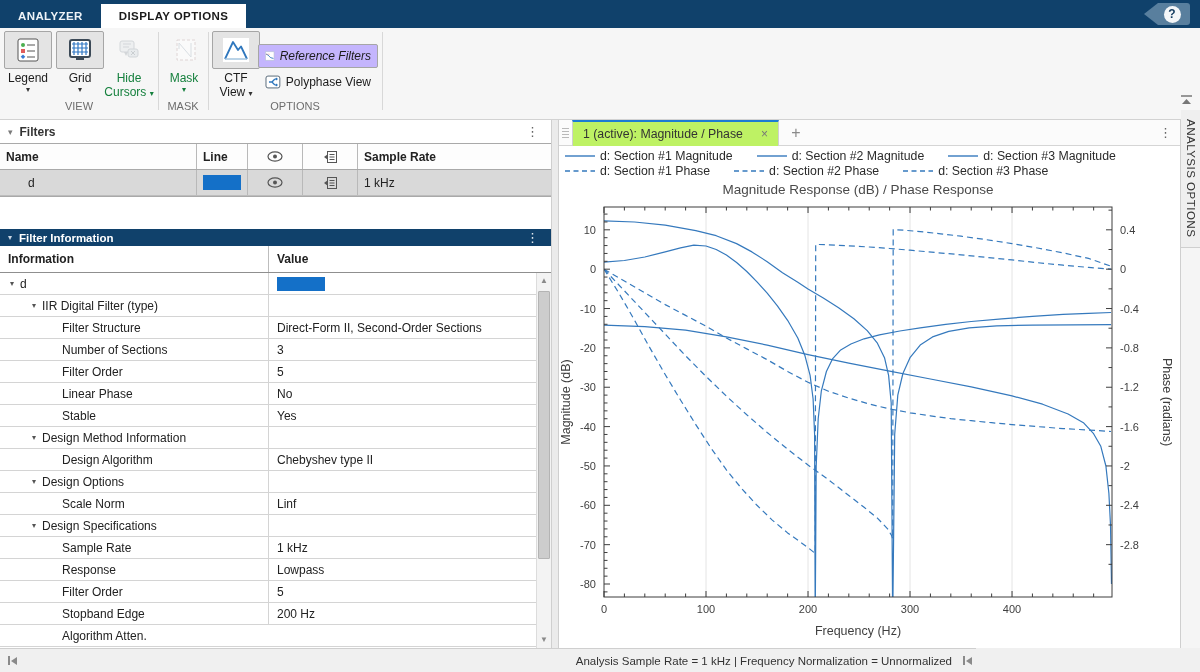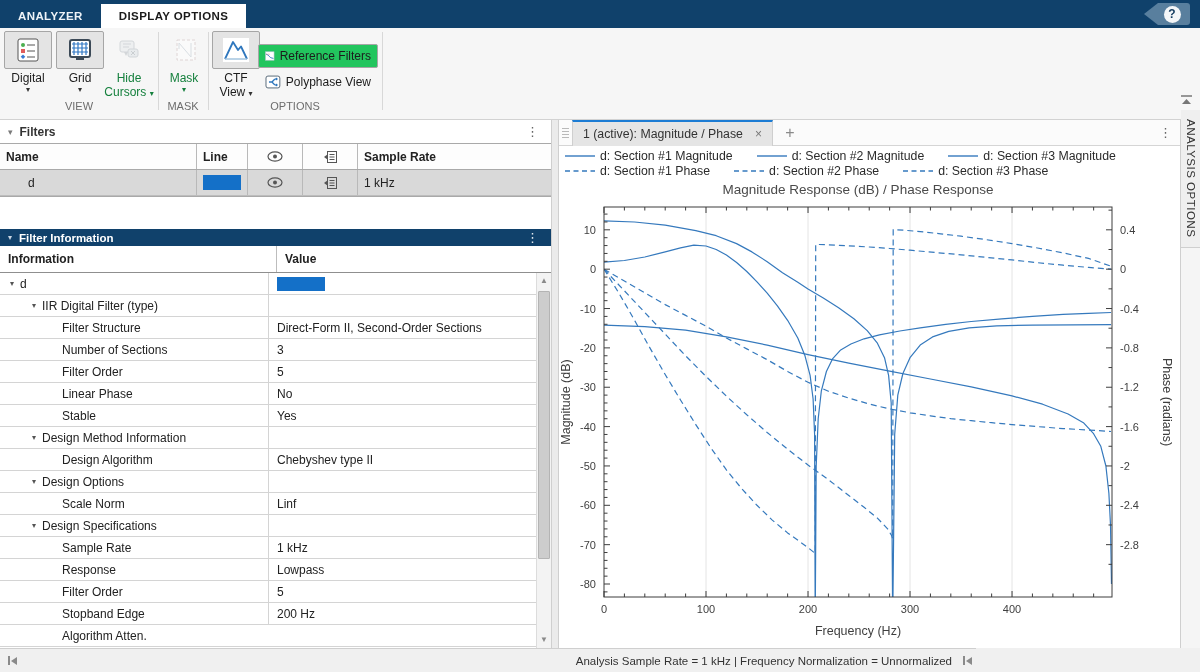--- a/index.html
+++ b/index.html
@@ -19,21 +19,21 @@
   .ts-sep { position:absolute; top:4px; width:1px; height:78px; background:#d8d8d8; }
   .ts-group-label { position:absolute; top:72px; height:16px; font-size:11px; color:#6d6d6d; text-align:center; }
   .ts-btn { position:absolute; top:3px; width:48px; text-align:center; }
   .ts-iconbox { width:48px; height:38px; margin:0 auto; border:1px solid transparent; border-radius:2px; display:flex; align-items:center; justify-content:center; background:transparent; }
   .ts-btn.toggled .ts-iconbox { background:#e4e4e4; border-color:#a6a6a6; }
   .ts-label { font-size:12px; color:#1c1c1c; line-height:14px; margin-top:2px; white-space:nowrap; }
   .ts-arrow { font-size:8px; color:#333; line-height:9px; }
   .ts-btn.disabled .ts-label, .ts-btn.disabled .ts-arrow { color:#15803d; }
   .ts-btn.disabled svg { opacity:.45; filter:grayscale(.6); }
   .ts-smallbtn { position:absolute; left:258px; width:120px; height:24px; display:flex; align-items:center; gap:5px; padding:0 6px; border:1px solid transparent; border-radius:2px; font-size:12px; color:#1c1c1c; white-space:nowrap; }
-  .ts-smallbtn.toggled { background:#22c55e; border-color:#a6a6a6; }
+  .ts-smallbtn.toggled { background:#c4b5fd; border-color:#a6a6a6;font-style:italic; }
   .ribbon-collapse { position:absolute; right:6px; top:94px; width:15px; height:12px; color:#777; }
 
   
   .main { position:absolute; left:0; top:120px; width:1200px; height:528px; display:flex; }
   .left-col { width:551px; height:528px; background:#ffffff; position:relative; }
   .splitter { width:8px; height:528px; background:#ebebeb; border-left:1px solid #cfcfcf; border-right:1px solid #cfcfcf; }
   .plot-panel { width:621px; height:528px; background:#ffffff; position:relative; }
   .right-strip { width:20px; height:528px; background:#f5f5f5; border-left:1px solid #cfcfcf; position:relative; }
 
   
@@ -55,41 +55,41 @@
   .fc-sr { flex:1; }
   .fdata .fc-name { padding-left:28px; }
   .line-swatch { width:39px; height:15px; background:#1470c8; }
 
   
   .info-panel { position:absolute; left:0; top:109px; width:551px; height:419px; background:#fff; }
   .info-header { height:17px; background:#10416b; color:#fff; display:flex; align-items:center; padding:0 8px; }
   .info-header .tri { color:#c9d6e2; font-size:8px; margin-right:7px; }
   .info-header .ph-title { font-weight:bold; font-size:11.5px; }
   .info-header .kebab { color:#dfe7ee; }
-  .ithead { display:flex; height:27px; font-weight:bold; border-bottom:1px solid #8f8f8f; align-items:center;gap:8px; }
+  .ithead { display:flex; height:27px; font-weight:bold; border-bottom:1px solid #8f8f8f; align-items:center; }
   .ithead .ic { width:268px; padding-left:8px; }
   .ithead .vc { flex:1; padding-left:8px; border-left:1px solid #bdbdbd; height:100%; display:flex; align-items:center; }
   .ibody { position:relative; }
   .ir { display:flex; height:22px; border-bottom:1px solid #d4d4d4; align-items:stretch; }
   .ir .ic { width:268px; display:flex; align-items:center; overflow:hidden; white-space:nowrap; }
   .ir .vc { flex:1; border-left:1px solid #d4d4d4; display:flex; align-items:center; padding-left:8px; overflow:hidden; white-space:nowrap; }
   .ir .tri { color:#555; font-size:8px; margin-right:6px; }
   .lv0 .ic { padding-left:10px; }
   .lv1 .ic { padding-left:32px; }
   .lv2 .ic { padding-left:62px; }
   .info-swatch { width:48px; height:14px; background:#1470c8; }
   .iscroll { position:absolute; right:0; top:44px; width:15px; height:375px; background:#f3f3f3; border-left:1px solid #dcdcdc; }
   .iscroll .arr { position:absolute; left:0; width:14px; height:14px; color:#8a8a8a; font-size:8px; text-align:center; line-height:14px; }
   .iscroll .thumb { position:absolute; left:1px; top:18px; width:12px; height:268px; background:#cdcdcd; border:1px solid #b4b4b4; border-radius:1px; }
 
   
   .plot-tabbar { height:26px; border-bottom:1px solid #d5d5d5; display:flex; align-items:stretch; position:relative; background:#fbfbfb; }
   .tab-grip { width:13px; display:flex; flex-direction:column; justify-content:center; gap:2px; padding:0 3px; }
   .tab-grip i { display:block; height:1px; background:#b9b9b9; }
-  .plot-tab { display:flex; align-items:center; gap:12px; padding:0 10px; background:#e5e5e5; border-left:1px solid #cfcfcf; border-right:1px solid #cfcfcf; border-top:2px solid #1c7cd4; font-size:12.3px; color:#333; margin-bottom:-1px; }
+  .plot-tab { display:flex; align-items:center; gap:18px; padding:0 10px; background:#bef264; border-left:1px solid #cfcfcf; border-right:1px solid #cfcfcf; border-top:2px solid #1c7cd4; font-size:12.3px; color:#333; margin-bottom:-1px; }
   .plot-tab .close { color:#777; font-size:12px; }
   .newtab { width:34px; display:flex; align-items:center; justify-content:center; color:#8a8a8a; font-size:16px; }
   .plot-tabbar .kebab { position:absolute; right:4px; top:5px; }
   .plot-legend { height:32px; padding:2px 0 0 6px; display:flex; flex-direction:column; justify-content:center; }
   .lg-row { display:flex; align-items:center; height:15px; }
   .lg-item { display:flex; align-items:center; margin-right:24px; font-size:12.3px; color:#2b2b2b; white-space:nowrap; }
   .lg-item svg { margin-right:5px; }
   #chart { display:block; }
   #chart text.tk { font-size:11px; fill:#3f3f3f; }
   #chart text.ttl { font-size:13.5px; fill:#4a4a4a; }
@@ -127,21 +127,21 @@
           <svg width="26" height="26" viewBox="0 0 26 26">
             <rect x="3" y="2" width="20" height="22" rx="2" fill="#fff" stroke="#555"></rect>
             <circle cx="8" cy="8" r="2" fill="#4caf50"></circle>
             <rect x="6" y="12" width="4" height="4" fill="#e05d5d"></rect>
             <path d="M8 17.5 l2.3 2.3 -2.3 2.3 -2.3-2.3z" fill="#3a7bd5"></path>
             <line x1="12" y1="8" x2="20" y2="8" stroke="#555"></line>
             <line x1="12" y1="14" x2="20" y2="14" stroke="#555"></line>
             <line x1="12" y1="20" x2="20" y2="20" stroke="#555"></line>
           </svg>
         </div>
-      <div class="ts-label">Digital</div>
+      <div class="ts-label">Legend</div>
       <div class="ts-arrow">▾</div>
     </div>
     <div class="ts-btn toggled" style="left:56px;">
       <div class="ts-iconbox">
           <svg width="26" height="26" viewBox="0 0 26 26">
             <rect x="3" y="3" width="20" height="17" rx="2" fill="#fff" stroke="#3c4a57" stroke-width="2"></rect>
             <path d="M7 5v13 M11 5v13 M15 5v13 M19 5v13 M5 7h16 M5 11h16 M5 15h16" stroke="#2f77c4" stroke-width="1.2" fill="none"></path>
             <line x1="9" y1="22" x2="17" y2="22" stroke="#3c4a57" stroke-width="2"></line>
           </svg>
         </div>

